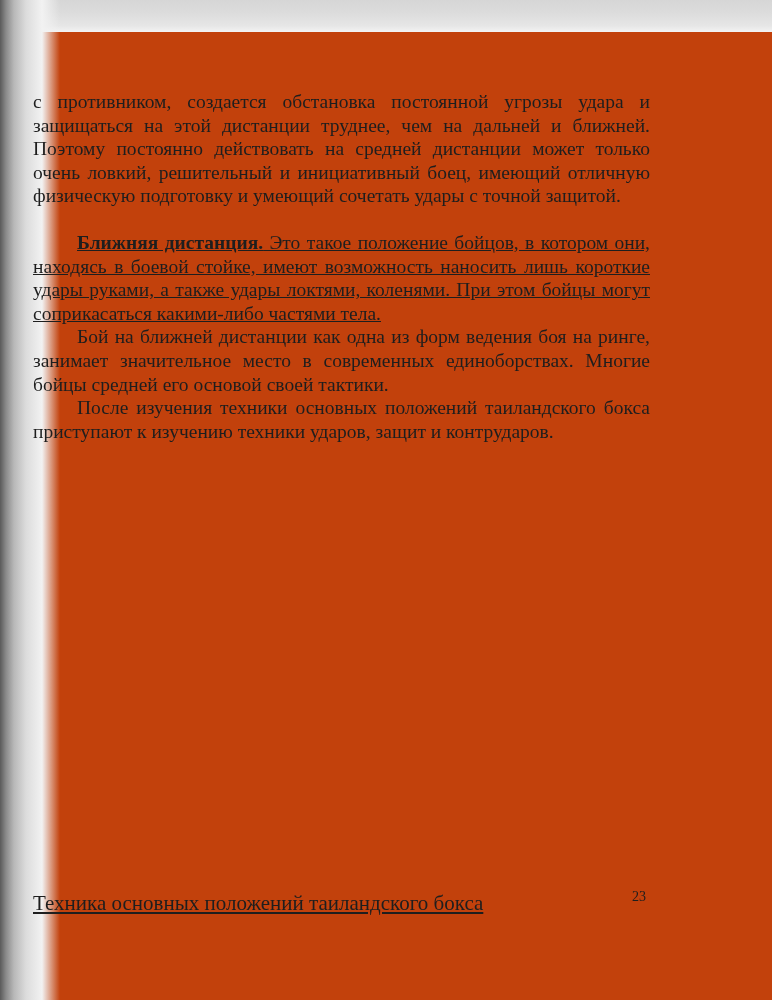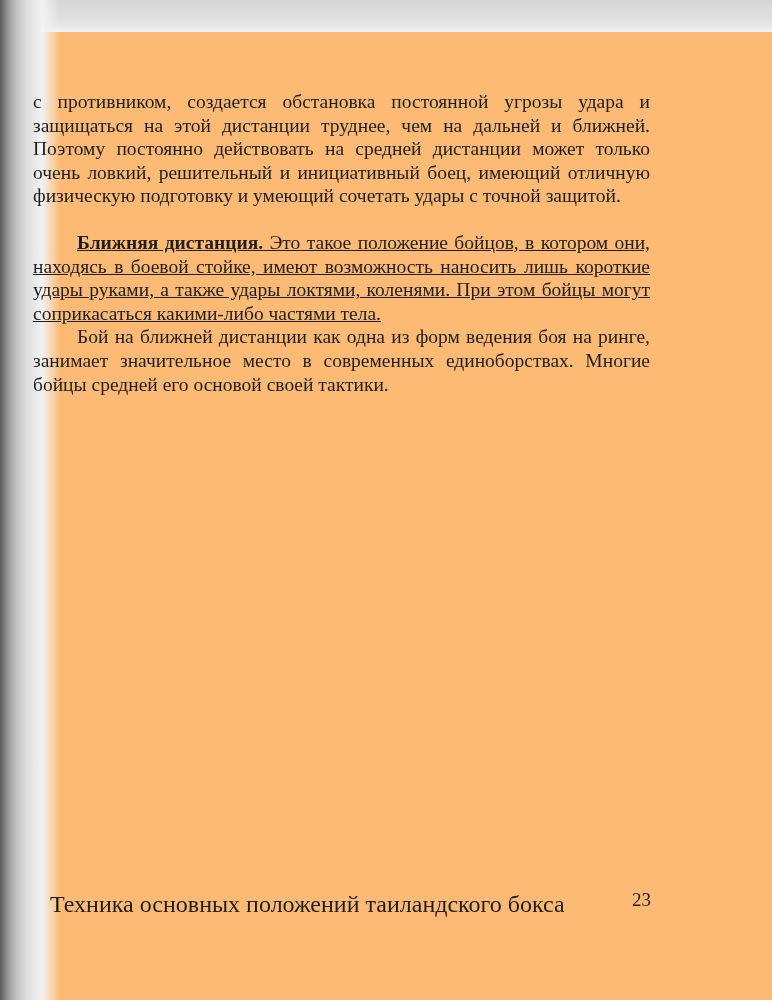--- a/index.html
+++ b/index.html
@@ -7,21 +7,21 @@
       padding: 0;
       width: 772px;
       height: 1000px;
       overflow: hidden;
       background: #ffffff;
     }
     .page {
       position: relative;
       width: 772px;
       height: 1000px;
-      background: #fdba74;
+      background: #c2410c;
       overflow: hidden;
     }
     
     .top-band {
       position: absolute;
       left: 0; top: 0;
       width: 772px; height: 32px;
       background: linear-gradient(to bottom, #d6d6d6 0%, #dcdcdc 40%, #e6e6e6 80%, #f3f3f3 100%);
     }
     
@@ -44,49 +44,53 @@
     }
     .text-block p {
       margin: 0;
     }
     .para-first { text-indent: 0; }
     .para-indent { text-indent: 44px; }
     .gap { margin-top: 23px !important; text-decoration: underline; }
     .bold-lead { font-weight: bold; }
     .footer-title {
       position: absolute;
-      left: 50px;
+      left: 33px;
       top: 891px;
       font-family: "Liberation Serif", "DejaVu Serif", serif;
-      font-size: 24px;
+      font-size: 21px;
       color: #1e1e1e;
+      text-decoration: underline;
     }
     .footer-pagenum {
       position: absolute;
       left: 632px;
       top: 889px;
       font-family: "Liberation Serif", "DejaVu Serif", serif;
-      font-size: 19px;
+      font-size: 14px;
       color: #1e1e1e;
     }
   </style>
 </head>
 <body>
 
 <div class="page">
   <div class="top-band"></div>
   <div class="spine-shadow"></div>
 
   <div class="text-block">
     <p class="para-first">
       <span>с противником, создается обстановка постоянной угрозы удара и защищаться на этой дистанции труднее, чем на дальней и ближней. Поэтому постоянно действовать на средней дистанции может только очень ловкий, решительный и инициативный боец, имеющий отличную физическую подготовку и умеющий сочетать удары с точной защитой.</span>
     </p>
     <p class="para-indent gap">
       <span class="bold-lead">Ближняя дистанция.</span><span> Это такое положение бойцов, в котором они, находясь в боевой стойке, имеют возможность наносить лишь короткие удары руками, а также удары локтями, коленями. При этом бойцы могут соприкасаться какими-либо частями тела.</span>
     </p>
     <p class="para-indent">
       <span>Бой на ближней дистанции как одна из форм ведения боя на ринге, занимает значительное место в современных единоборствах. Многие бойцы средней его основой своей тактики.</span>
     </p>
+    <p class="para-indent">
+      <span>После изучения техники основных положений таиландского бокса приступают к изучению техники ударов, защит и контрударов.</span>
+    </p>
   </div>
 
   <div class="footer-title">Техника основных положений таиландского бокса</div>
   <div class="footer-pagenum">23</div>
 </div>
 
 </body></html>

